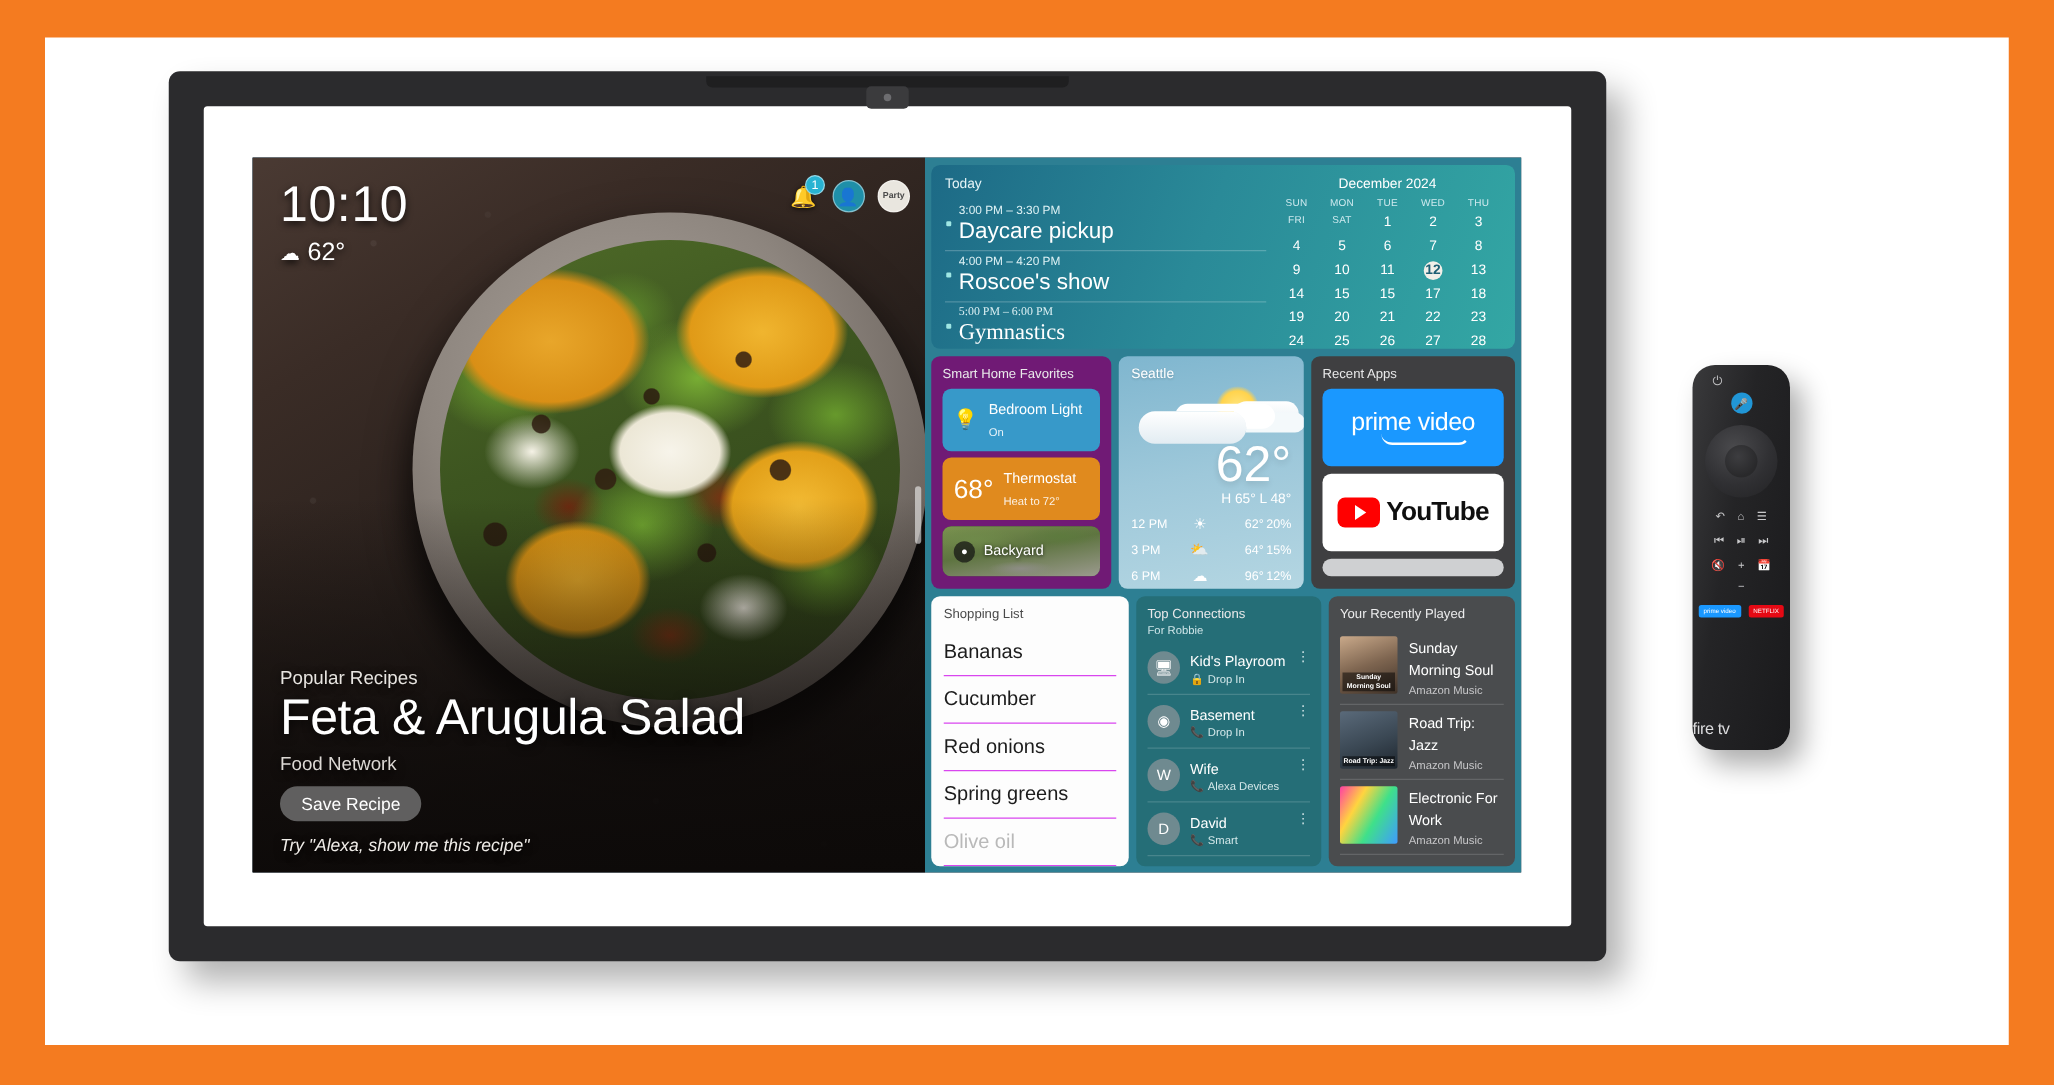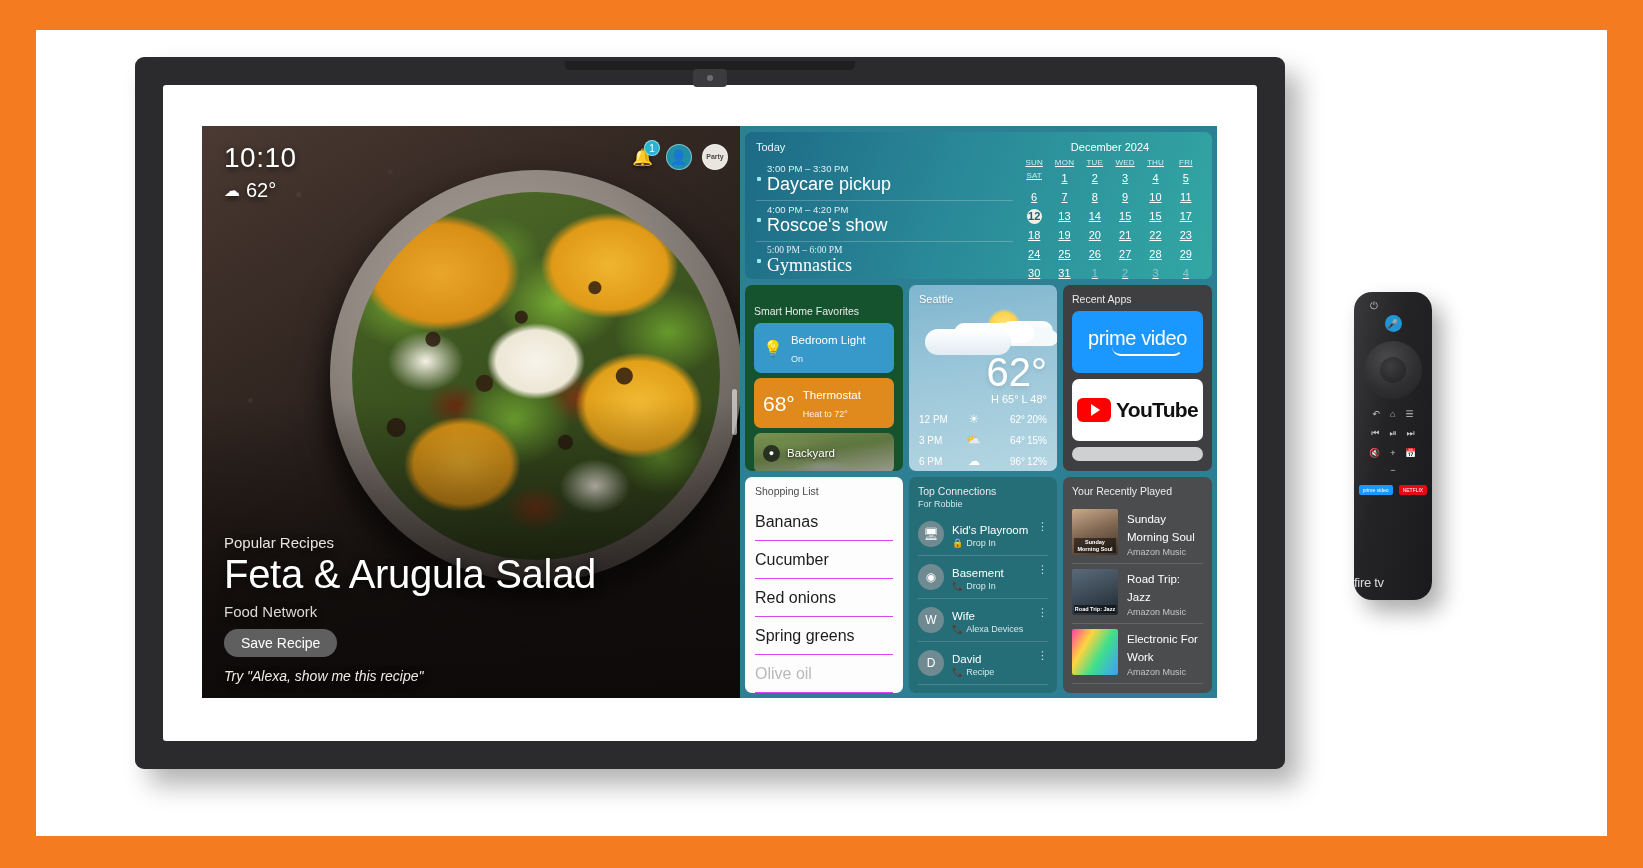--- a/index.html
+++ b/index.html
@@ -132,21 +132,21 @@
       radial-gradient(circle at 74% 50%, #301e12 0 8px, transparent 9px),
       radial-gradient(circle at 46% 34%, #2c1c10 0 6px, transparent 7px),
       radial-gradient(circle at 66% 26%, #331f12 0 6px, transparent 7px);
     opacity: .85;
   }
   
   #hero-top {
     position: absolute; left: 22px; top: 18px; z-index: 4;
     text-shadow: 0 2px 6px rgba(0,0,0,.75);
   }
-  #hero-time { font-size: 28px; color: #fff; font-weight: 400; line-height: 1; letter-spacing: .5px; }
+  #hero-time { font-size: 40px; color: #fff; font-weight: 400; line-height: 1; letter-spacing: .5px; }
   #hero-weather { margin-top: 7px; display: flex; align-items: center; gap: 6px; color:#fff; font-size: 20px; }
   #hero-weather .cloud-glyph { font-size: 16px; }
   
   #hero-icons {
     position: absolute; right: 12px; top: 18px; z-index: 5;
     display: flex; align-items: center; gap: 10px;
   }
   .hero-badge-wrap { position: relative; width: 26px; height: 26px; }
   .hero-bell {
     width: 26px; height: 26px; display:flex; align-items:center; justify-content:center;
@@ -220,36 +220,36 @@
   }
   #cal-events { flex: 1; min-width: 0; padding-right: 6px; }
   #cal-today-label { font-size: 11px; color: #e4f4f7; margin-bottom: 7px; }
   .cal-event { padding: 3px 0 5px 0; border-bottom: 1px solid rgba(255,255,255,.22); position: relative; padding-left: 11px; }
   .cal-event:last-of-type { border-bottom: none; font-family: Liberation Serif, serif; }
   .cal-dot { position: absolute; left: 1px; top: 17px; width: 4px; height: 4px; background: #9fe7e4; border-radius: 1px; }
   .cal-time { font-size: 9.5px; color: #ddf1f4; margin-bottom: 1px; }
   .cal-name { font-size: 18px; font-weight: 400; line-height: 1.1; }
   #cal-month-side { width: 182px; flex-shrink: 0; }
   #cal-month-title { text-align: center; font-size: 11px; margin-bottom: 5px; color: #fff; }
-  #cal-grid { display: grid; grid-template-columns: repeat(6, 1fr); row-gap: 4px; text-decoration: underline; }
+  #cal-grid { display: grid; grid-template-columns: repeat(5, 1fr); row-gap: 4px; }
   .cal-dow { font-size: 8px; text-align: center; color: #cfeaef; letter-spacing: .2px; }
   .cal-day {
     font-size: 11px; text-align: center; color: #fff;
     height: 15px; line-height: 15px; position: relative;
   }
   .cal-day.muted { color: rgba(255,255,255,.42); }
   .cal-day.today span {
     display: inline-block; width: 15px; height: 15px; line-height: 15px;
     border-radius: 50%; background: #f1efe8; color: #1d5f74; font-weight: 700;
   }
 
   
   #mid-row { height: 186px; display: flex; gap: 6px; }
   #smart-home-card {
-    width: 158px; background: #14532d; padding: 20px 9px; color: #fff;
+    width: 144px; background: #701a75; padding: 8px 9px; color: #fff;
   }
   .card-title { font-size: 10.5px; color: #e9e9ea; margin-bottom: 6px; }
   .sh-tile {
     border-radius: 7px; padding: 7px 9px; margin-bottom: 5px;
     display: flex; align-items: center; gap: 8px;
   }
   .sh-tile.light { background: #3799c9; }
   .sh-tile.thermo { background: #e08a1e; }
   .sh-tile.camera { padding: 0; height: 40px; position: relative; overflow: hidden; background:#4a5b39; }
   .sh-icon { font-size: 16px; color: #fff; }
@@ -649,21 +649,21 @@
             </span>
             <span class="conn-more">⋮</span>
           </div>
 
           <div class="conn-row">
             <span class="conn-ava">D</span>
             <span>
               <span class="conn-name">David</span>
               <span class="conn-sub2">
                   <span>📞</span>
-                  <span>Recipe</span>
+                  <span>Smart</span>
                 </span>
             </span>
             <span class="conn-more">⋮</span>
           </div>
         </div>
 
         <div class="card" id="played-card">
           <div class="card-title">Your Recently Played</div>
 
           <div class="play-row">

